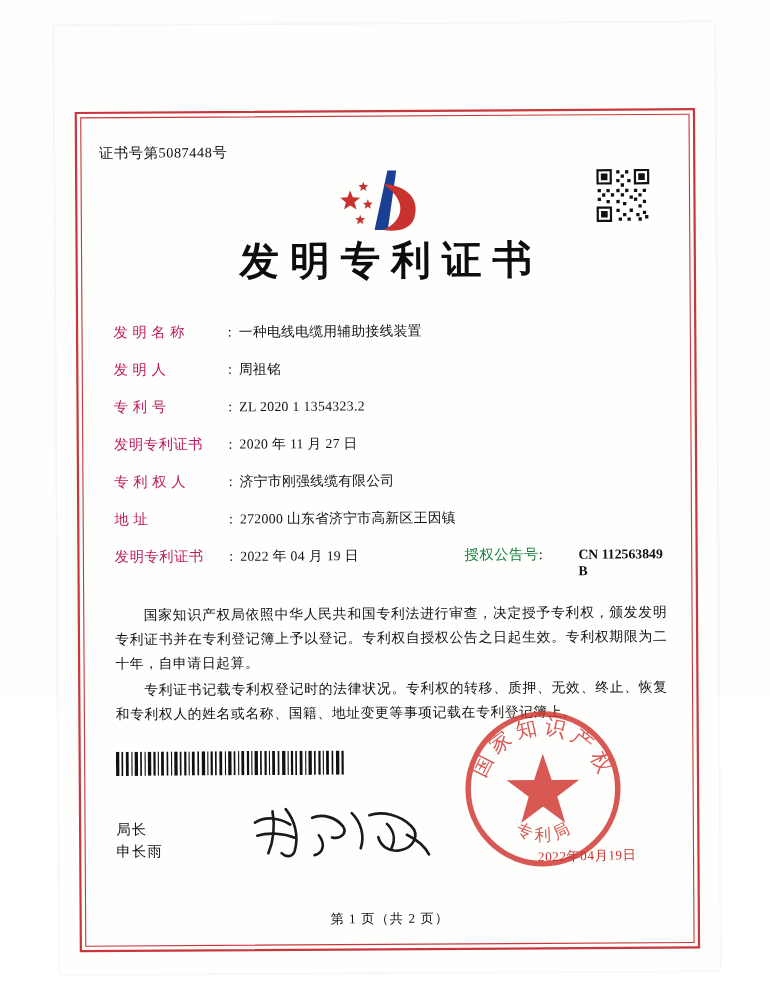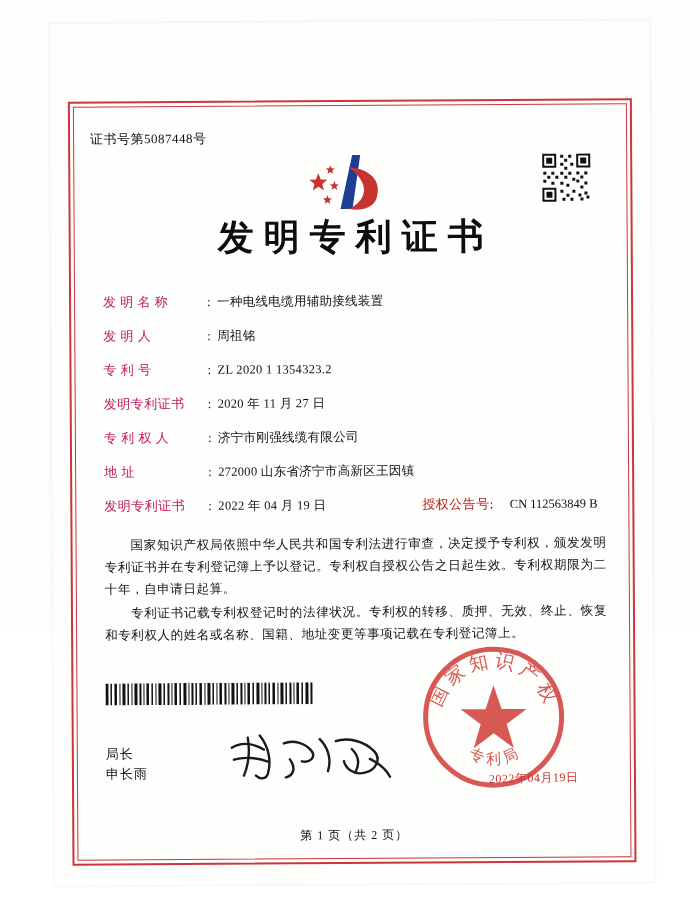--- a/index.html
+++ b/index.html
@@ -120,30 +120,31 @@
   }
   .field-value {
     flex: 1 1 auto;
     color: #111;
     font-size: 12.5px;
     letter-spacing: 0.3px;
   }
   .field-row.split .field-value { flex: 0 0 auto; min-width: 196px; }
   .field-label2 {
     flex: 0 0 auto;
-    color: #b91c1c;
+    color: #15803d;
     letter-spacing: 0.5px;
     white-space: nowrap;
     margin-left: 8px;
   }
   .field-value2 {
     flex: 1 1 auto;
-    margin-left: 10px;
+    margin-left: 26px;
     color: #111;
     font-size: 12.5px;
+    font-weight: bold;
   }
 
   
   .para-block {
     margin-top: 20px;
     padding: 0 6px 0 12px;
   }
   .para {
     font-size: 12.5px;
     line-height: 1.75;

